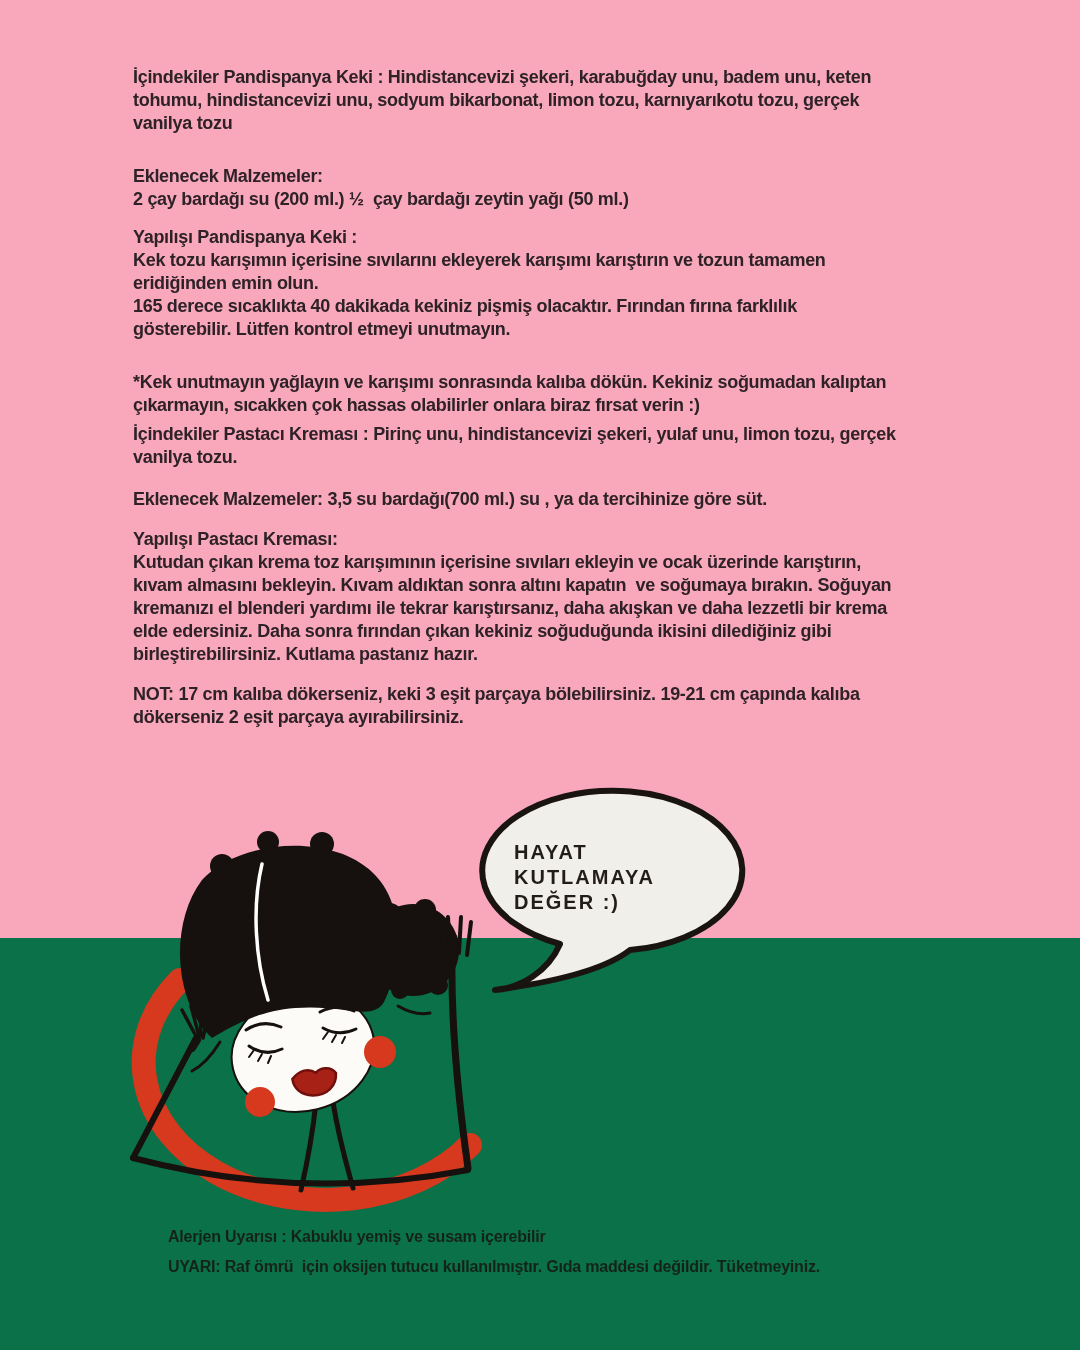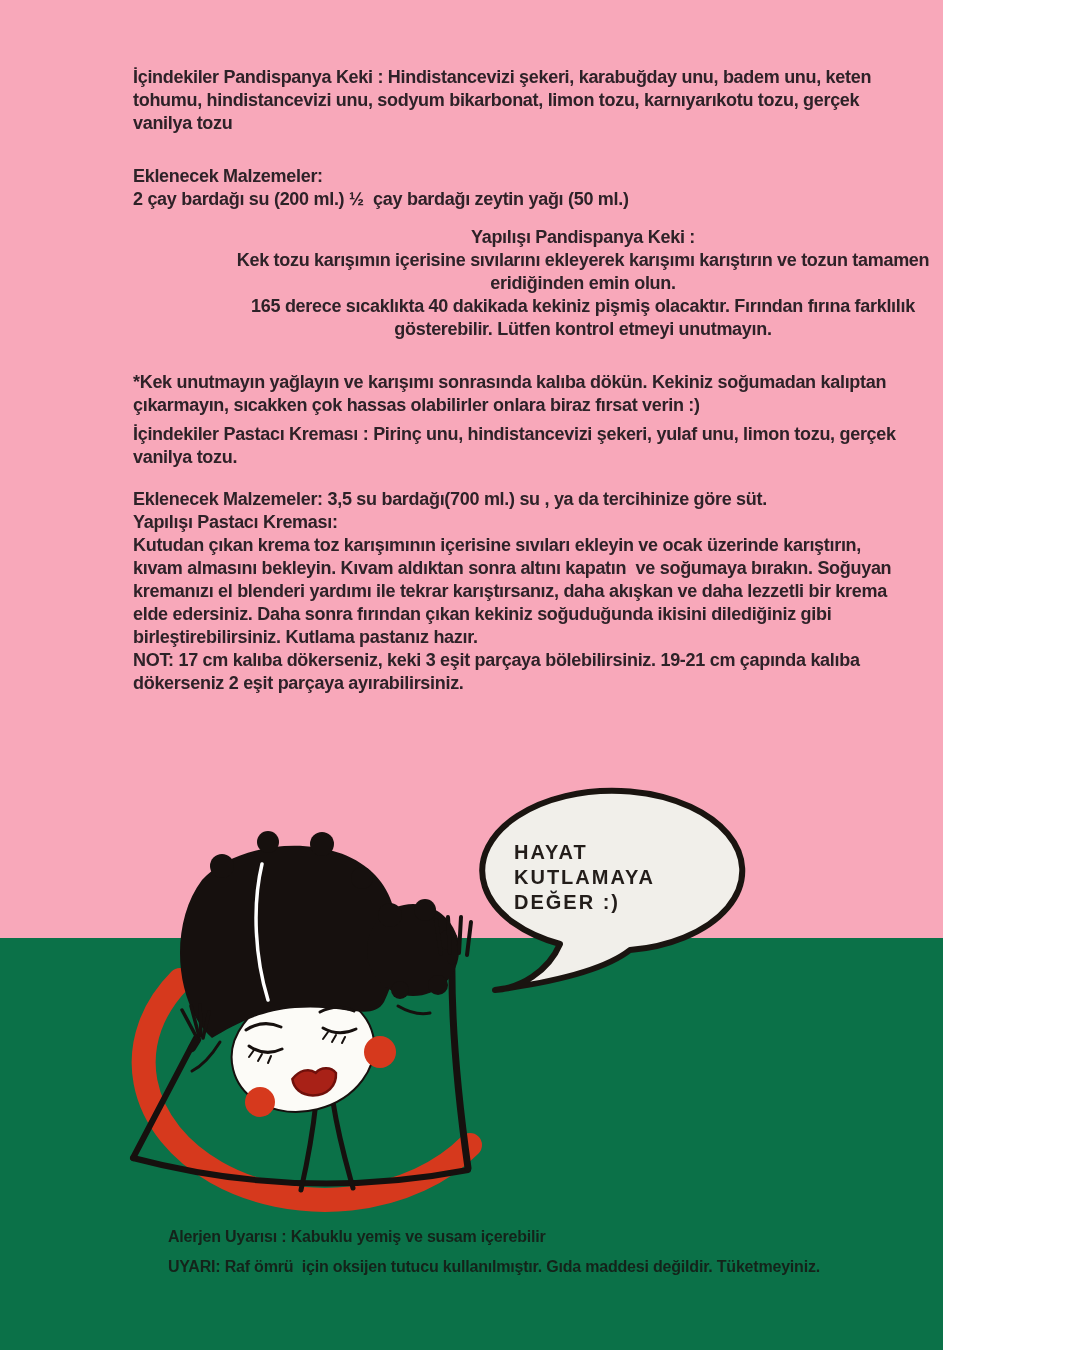--- a/index.html
+++ b/index.html
@@ -3,35 +3,35 @@
 <meta charset="utf-8">
 <style>
   :root{
     --pink-bg:#F8A8BA; --green-bg:#0B7148; --accent-red:#D6391D;
     --ink:#16100E; --text-ink:#2E2228; --footer-ink:#14231A;
     --face-fill:#FCFBF7; --lip-fill:#A82117; --lip-stroke:#70100B;
     --bubble-fill:#F1EFEA; --bubble-stroke:#1A1410; --hair-part:#FFFFFF;
   }
   html,body{margin:0;padding:0;}
   .page{
-    position:relative; width:943px; height:1350px; overflow:hidden;
+    position:relative; width:1080px; height:1350px; overflow:hidden;
     font-family:"Liberation Sans", sans-serif; background:var(--pink-bg,#F8A8BA);
   }
   .pink-area{position:absolute;left:0;top:0;width:1080px;height:938px;background:var(--pink-bg,#F8A8BA);}
   .green-area{position:absolute;left:0;top:938px;width:1080px;height:412px;background:var(--green-bg,#0B7148);}
   .art{position:absolute;left:0;top:0;width:1080px;height:1350px;pointer-events:none;}
 
   .recipe-column{
     position:absolute; left:133px; top:66px; width:900px;
     color:var(--text-ink,#2E2228); font-size:18px; line-height:23px;
     font-weight:700; letter-spacing:-0.3px;
   }
   .para{margin:0;}
-  .gap-lg{margin-top:30px;} .gap-md{margin-top:19px;} .gap-sm{margin-top:15px;text-align:center;}
-  .gap-s2{margin-top:6px;} .gap-m2{margin-top:0;}
+  .gap-lg{margin-top:30px;} .gap-md{margin-top:19px;} .gap-sm{margin-top:15px;}
+  .gap-s2{margin-top:6px;} .gap-m2{margin-top:17px;}
   .ln{white-space:pre;}
 
   .bubble-text{
     position:absolute; left:514px; top:840px; width:256px;
     text-align:left; color:#231D1A; font-weight:700;
     font-size:20px; line-height:25px; letter-spacing:2px;
   }
   .bubble-text .ln{white-space:pre;}
 
   .footer-warnings{

